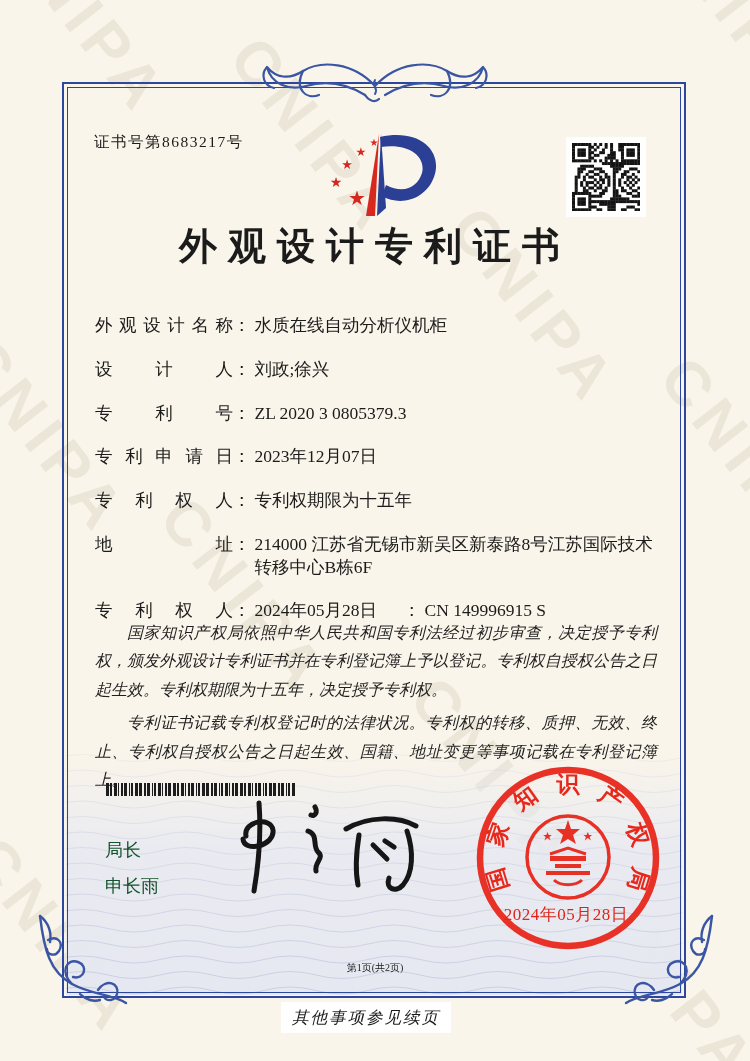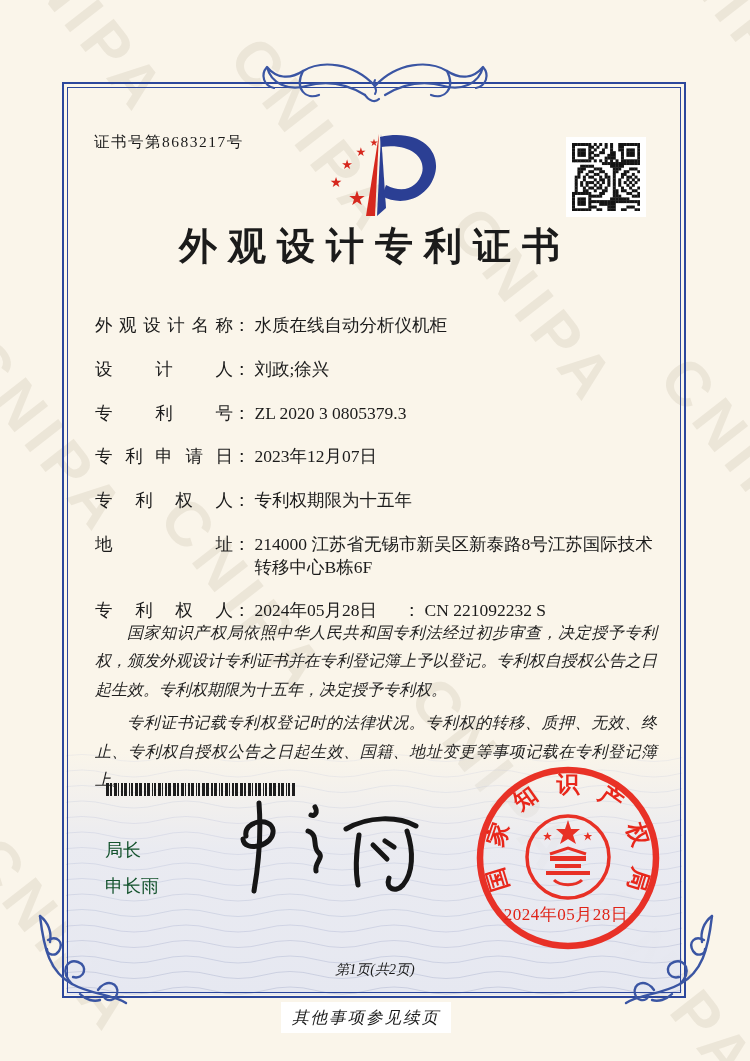--- a/index.html
+++ b/index.html
@@ -44,21 +44,21 @@
   
   .barcode{position:absolute;left:106px;top:783px;width:194px;height:13px;z-index:4;display:flex;align-items:stretch;}
   .barcode div{height:100%;}
   .director{position:absolute;left:105px;top:838px;z-index:4;
             font-family:"Liberation Sans","DejaVu Sans",sans-serif;font-size:18px;color:#14532d;}
   .director div + div{margin-top:12px;}
   .signature{position:absolute;left:218px;top:796px;z-index:4;}
   .seal{position:absolute;left:470px;top:760px;width:196px;height:196px;z-index:5;}
   .seal-date{position:absolute;left:468px;top:903px;width:196px;text-align:center;z-index:5;
              color:#e02418;font-size:17px;letter-spacing:.5px;}
-  .page-num{position:absolute;left:0;right:0;top:961px;text-align:center;font-size:14px;z-index:4;font-style:italic;}
+  .page-num{position:absolute;left:0;right:0;top:961px;text-align:center;font-size:10px;z-index:4;}
   .note-box{position:absolute;left:281px;top:1002px;width:170px;height:31px;background:#ffffff;z-index:4;
             display:flex;align-items:center;justify-content:center;font-size:16.5px;font-style:italic;letter-spacing:2px;}
 </style>
 </head>
 <body>
 
 <div class="page">
 
   <div class="wm-layer" id="wm-layer">
       <span class="wm" style="left: -30px; top: -20px;">CNIPA</span>
@@ -515,21 +515,21 @@
       <span class="val val-wrap">214000 江苏省无锡市新吴区新泰路8号江苏国际技术转移中心B栋6F</span>
     </div>
     <div class="row">
       <span class="grp">
         <span class="lbl">专利权人</span>
           <span class="colon">：</span>
         <span class="val">2024年05月28日</span>
       </span>
       <span class="grp" style="margin-left:26px;">
           <span class="colon">：</span>
-        <span class="val">CN 221092232 S</span>
+        <span class="val">CN 149996915 S</span>
       </span>
     </div>
   </div>
 
   <div class="paras">
     <p>国家知识产权局依照中华人民共和国专利法经过初步审查，决定授予专利权，颁发外观设计专利证书并在专利登记簿上予以登记。专利权自授权公告之日起生效。专利权期限为十五年，决定授予专利权。</p>
     <p>专利证书记载专利权登记时的法律状况。专利权的转移、质押、无效、终止、专利权自授权公告之日起生效、国籍、地址变更等事项记载在专利登记簿上。</p>
   </div>
 
   <div class="barcode" id="barcode">

